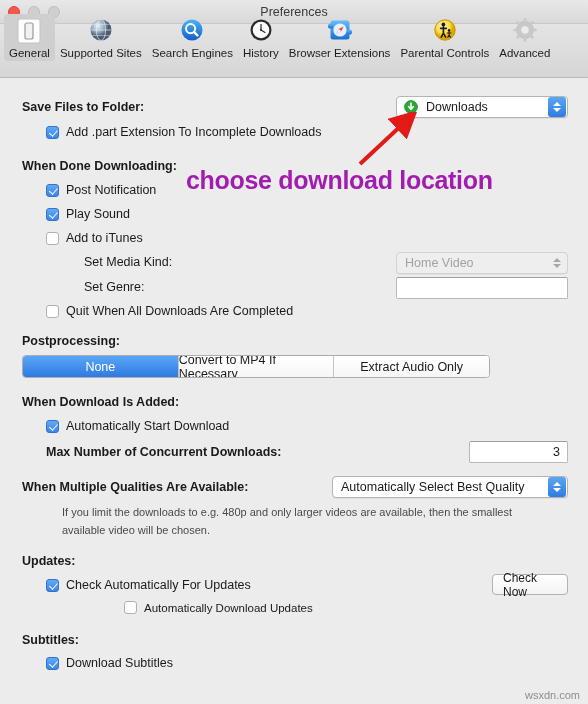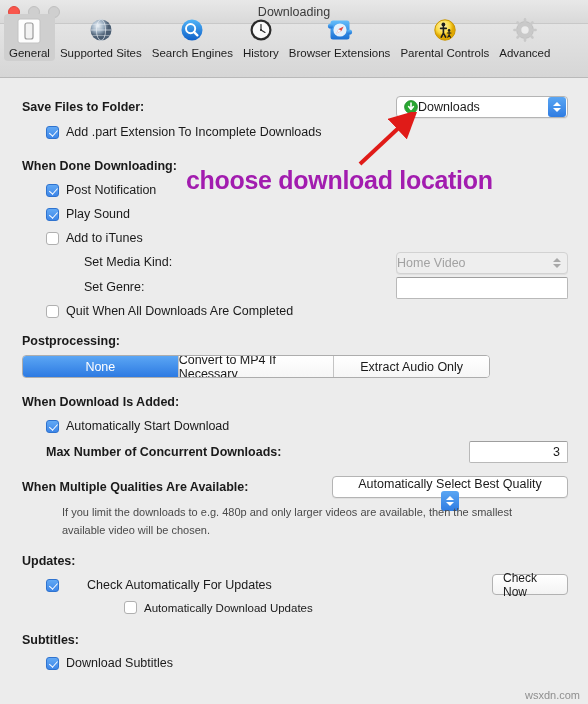--- a/index.html
+++ b/index.html
@@ -79,21 +79,21 @@
   }
   .cb-lab { font-size: 12.5px; color: #1a1a1a; margin-left: 7px; }
 
   
   .popup {
     position: relative; height: 22px;
     background: #fff; border: 1px solid #b4b4b4; border-radius: 4px;
     display: flex; align-items: center;
     box-shadow: 0 1px 0 rgba(0,0,0,0.05);
   }
-  .popup .ptext { font-size: 12.5px; color: #1a1a1a; padding-left: 0; flex: 1; white-space: nowrap; }
+  .popup .ptext { font-size: 12.5px; color: #1a1a1a; padding-left: 8px; flex: 1; white-space: nowrap; }
   .stepper {
     width: 18px; height: 20px; margin: 0 1px 0 0;
     background: linear-gradient(to bottom, #5aa6f3 0%, #2f7ce2 100%);
     border-radius: 3px;
     display: flex; flex-direction: column; align-items: center; justify-content: center;
     gap: 2px; flex: none;
   }
   .chev { width: 0; height: 0; border-left: 4px solid transparent; border-right: 4px solid transparent; }
   .chev.up { border-bottom: 4px solid #fff; }
   .chev.down { border-top: 4px solid #fff; }
@@ -158,21 +158,21 @@
 <body>
 
 <div id="win">
 
   <div class="titlebar">
     <div class="lights">
       <span class="light red"></span>
       <span class="light gray1"></span>
       <span class="light gray2"></span>
     </div>
-    <div class="win-title">Downloading</div>
+    <div class="win-title">Preferences</div>
   </div>
 
   <div class="toolbar">
 
     <div class="tb-item selected">
       <span class="tb-ico">
         <svg viewBox="0 0 30 30" width="30" height="30">
           <rect x="4" y="3" width="22" height="24" rx="2" fill="#fdfdfd" stroke="#c3c3c3"></rect>
           <rect x="11" y="7" width="8" height="16" rx="2" fill="#f2f2f2" stroke="#9b9b9b" stroke-width="1.2"></rect>
         </svg>
@@ -380,35 +380,35 @@
     <div class="row" style="left:46px; top:367px;font-weight:bold;">
       <span class="lbl">Max Number of Concurrent Downloads:</span>
     </div>
     <div class="field" style="position:absolute; left:469px; top:363px; width:99px;">
       <span>3</span>
     </div>
 
     <div class="row" style="left:22px; top:402px;">
       <span class="sec-head">When Multiple Qualities Are Available:</span>
     </div>
-    <div class="popup" style="position:absolute; left:332px; top:398px; width:236px;flex-direction:column;">
+    <div class="popup" style="position:absolute; left:332px; top:398px; width:236px;">
       <span class="ptext">Automatically Select Best Quality</span>
       <span class="stepper">
         <span class="chev up"></span>
         <span class="chev down"></span>
       </span>
     </div>
     <div style="position:absolute; left:62px; top:424px; width:492px;">
       <span class="help">If you limit the downloads to e.g. 480p and only larger videos are available, then the smallest available video will be chosen.</span>
     </div>
 
     <div class="row" style="left:22px; top:476px;">
       <span class="sec-head">Updates:</span>
     </div>
-    <div class="row cb" style="left:46px; top:500px;gap:21px;">
+    <div class="row cb" style="left:46px; top:500px;">
       <span class="box on"></span>
       <span class="cb-lab">Check Automatically For Updates</span>
     </div>
     <div class="btn" style="position:absolute; left:492px; top:496px; width:76px;">Check Now</div>
 
     <div class="row cb" style="left:124px; top:523px;">
       <span class="box"></span>
       <span class="cb-lab" style="font-size:11.5px;">Automatically Download Updates</span>
     </div>
 

